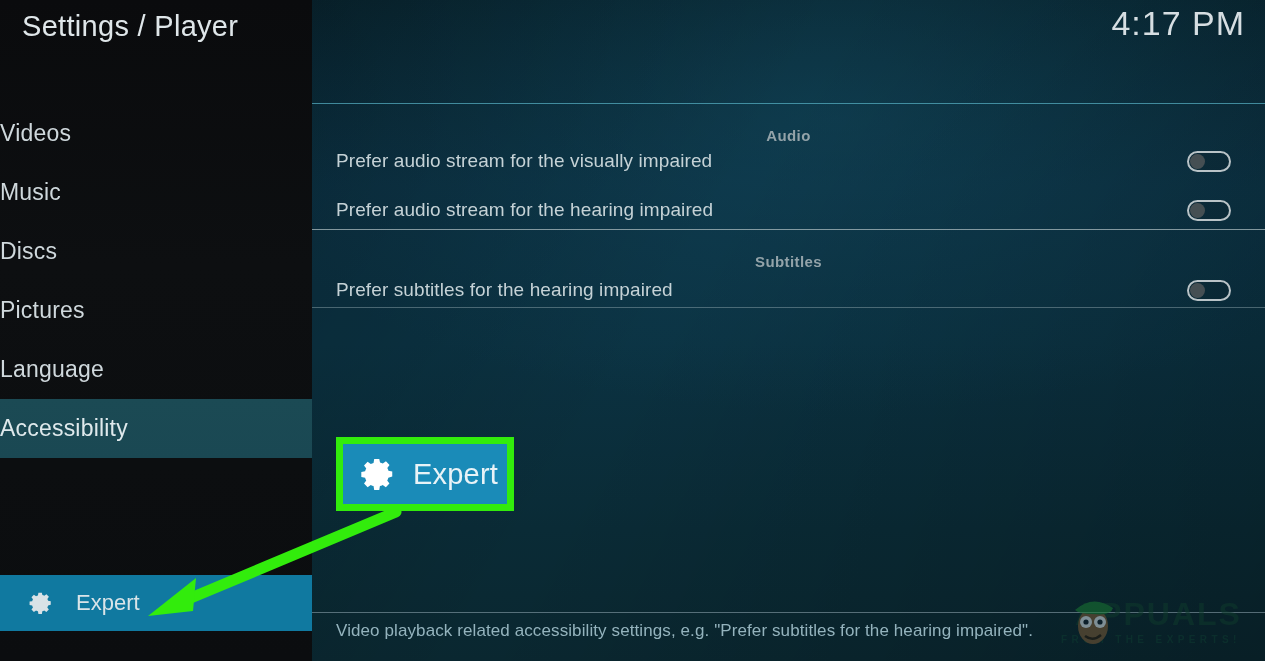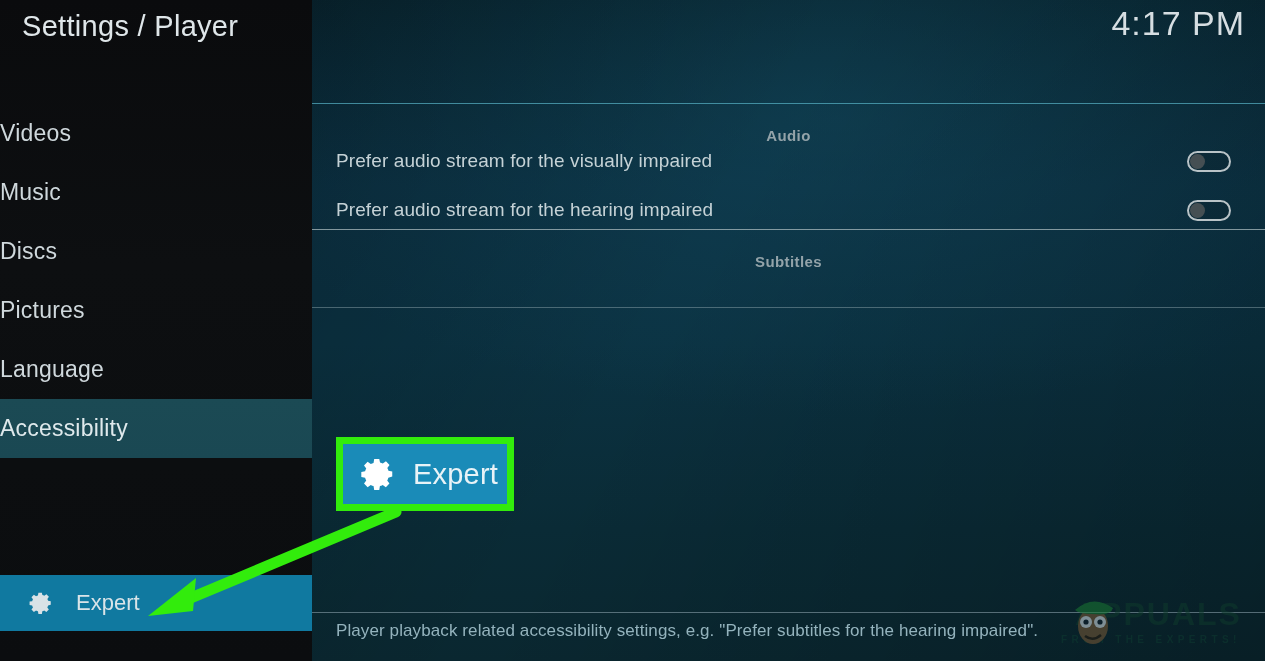--- a/index.html
+++ b/index.html
@@ -314,39 +314,45 @@
     <span class="s-label">Prefer audio stream for the hearing impaired</span>
     <span class="toggle">
         <span class="knob"></span>
       </span>
   </div>
 
   <div class="divider gray" style="top:229px;"></div>
 
   <div class="section-head" style="top:240px;">Subtitles</div>
 
+  <div class="setting-row" style="top:270px;">
+    <span class="s-label">Prefer subtitles for the hearing impaired</span>
+    <span class="toggle">
+        <span class="knob"></span>
+      </span>
+  </div>
 
   <div class="divider faint" style="top:307px;"></div>
 
 
   <svg class="arrow-svg" viewBox="0 0 1265 661">
     <path d="M396 512 L186 600" stroke="#32ec0c" stroke-width="11" fill="none" stroke-linecap="round"></path>
     <path d="M148 616 L196 578 L193 611 Z" fill="#32ec0c"></path>
   </svg>
 
   <div class="callout">
     <svg class="big-gear" viewBox="0 0 24 24">
       <path fill="#ffffff" d="M12 8.2a3.8 3.8 0 1 0 0 7.6 3.8 3.8 0 0 0 0-7.6zm0 5.9a2.1 2.1 0 1 1 0-4.2 2.1 2.1 0 0 1 0 4.2z"></path>
       <path fill="#ffffff" d="M21 13.6v-3.2l-2.4-.42a6.9 6.9 0 0 0-.72-1.74l1.4-2-2.26-2.26-2 1.4a6.9 6.9 0 0 0-1.74-.72L12.8 2.6H9.6l-.42 2.4a6.9 6.9 0 0 0-1.74.72l-2-1.4L3.18 6.58l1.4 2a6.9 6.9 0 0 0-.72 1.74L1.46 10.7v3.2l2.4.42c.16.6.4 1.18.72 1.74l-1.4 2 2.26 2.26 2-1.4c.55.32 1.14.56 1.74.72l.42 2.4h3.2l.42-2.4c.6-.16 1.19-.4 1.74-.72l2 1.4 2.26-2.26-1.4-2c.32-.56.56-1.14.72-1.74L21 13.6z"></path>
     </svg>
     <span class="label">Expert</span>
   </div>
 
   <div class="footer-line"></div>
-  <div class="footer-text">Player playback related accessibility settings, e.g. "Prefer subtitles for the hearing impaired".</div>
+  <div class="footer-text">Video playback related accessibility settings, e.g. "Prefer subtitles for the hearing impaired".</div>
 
   <div class="watermark">
     <div class="wm-text">APPUALS</div>
     <div class="wm-sub">FROM THE EXPERTS!</div>
     <svg class="wm-face" viewBox="0 0 52 56">
       <ellipse cx="26" cy="34" rx="15" ry="18" fill="#7a5a36"></ellipse>
       <path d="M8 18 Q26 2 46 16 Q44 24 26 22 Q12 22 8 18 Z" fill="#1a7a33"></path>
       <circle cx="19" cy="30" r="6" fill="#dfe8ee"></circle>
       <circle cx="33" cy="30" r="6" fill="#dfe8ee"></circle>
       <circle cx="19" cy="30" r="2.6" fill="#12202c"></circle>

